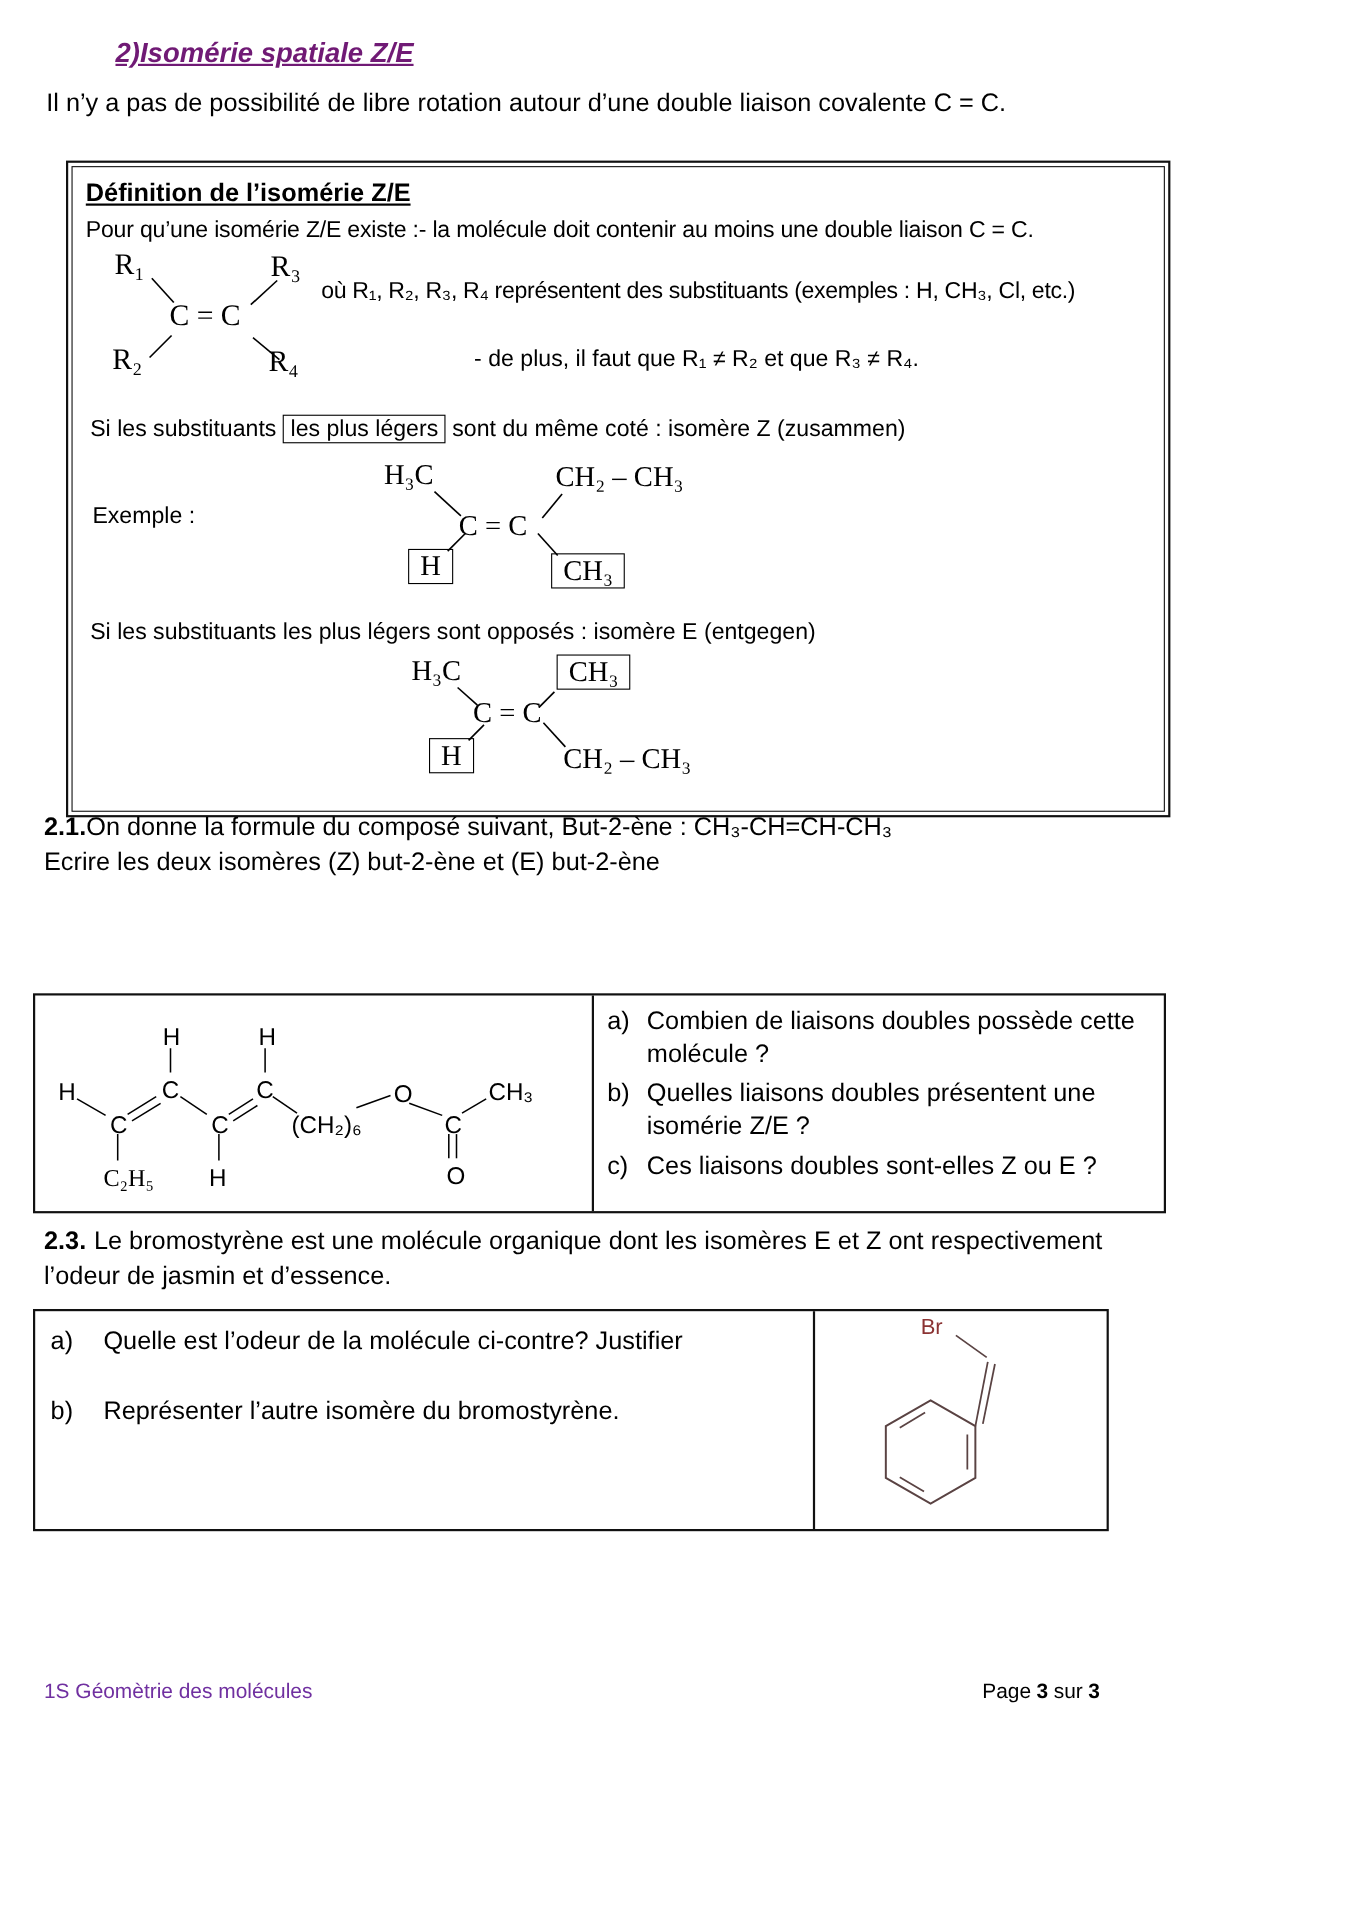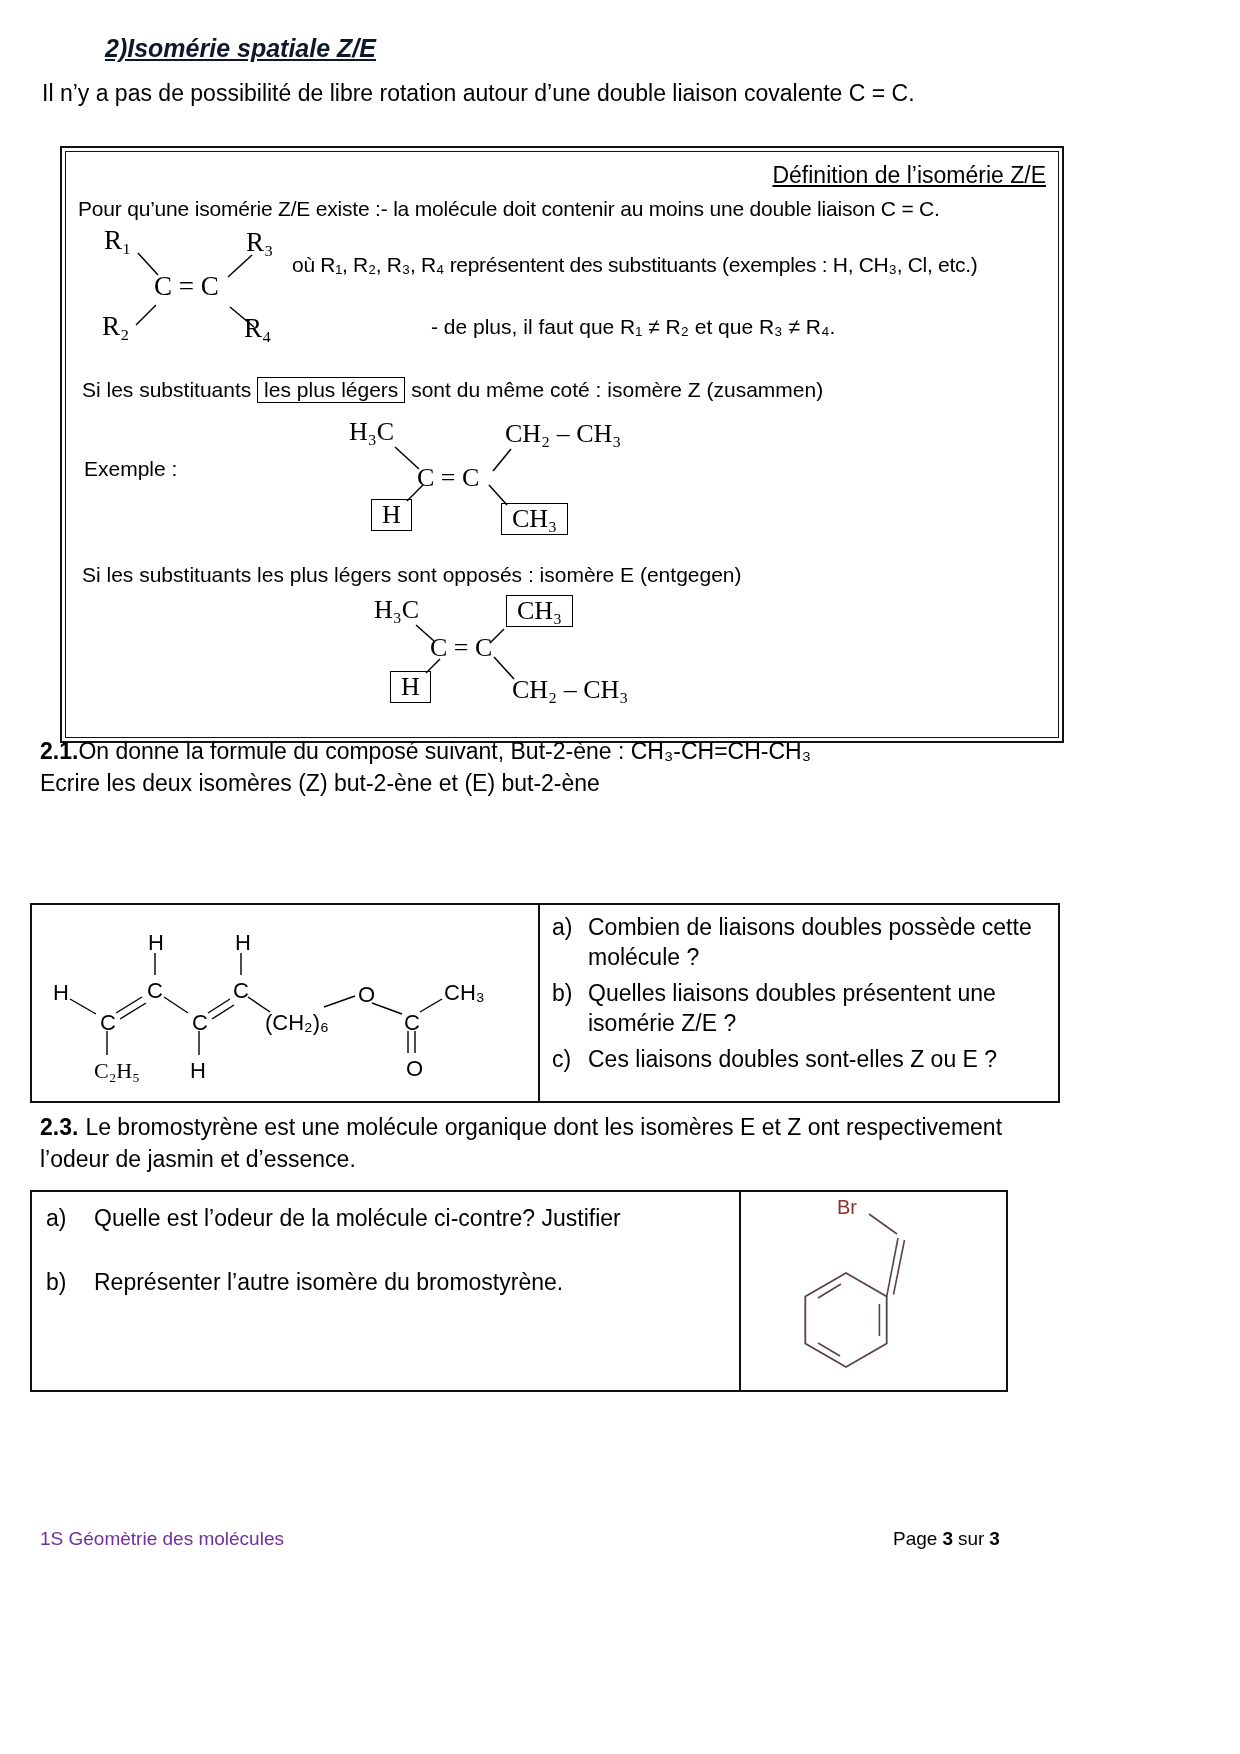--- a/index.html
+++ b/index.html
@@ -2,27 +2,27 @@
 <html><head>
 <meta charset="utf-8">
 <style>
   * { margin:0; padding:0; box-sizing:border-box; }
   html,body { background:#ffffff; }
   body { width:1240px; height:1754px; font-family:"Liberation Sans", sans-serif; color:#000; }
   .page { position:relative; width:1240px; height:1754px; background:#fff; overflow:hidden; }
   .abs { position:absolute; }
 
   .doc-title { left:105px; top:34px; font-size:25px; font-weight:bold; font-style:italic;
-               text-decoration:underline; color:#0f172a; }
+               text-decoration:underline; color:#701a75; }
   .intro { left:42px; top:78px; width:1090px; font-size:23px; line-height:1.38; }
 
   
   .defbox-outer { left:60px; top:146px; width:1004px; border:2px solid #111; padding:3px; background:#fff; }
   .defbox-inner { border:1px solid #111; padding:8px 12px 10px 12px; font-size:21px; }
-  .def-title { text-align:right; font-weight:normal; text-decoration:underline; font-size:23px; margin-top:2px; }
+  .def-title { text-align:left; font-weight:bold; text-decoration:underline; font-size:23px; margin-top:2px; }
   .def-p1 { margin-top:8px; letter-spacing:-0.2px; }
   .struct-row { position:relative; height:142px; margin-top:4px; }
   .gen-struct { position:absolute; left:16px; top:0; width:250px; height:130px;
                 font-family:"Liberation Serif", serif; font-size:27px; }
   .gen-struct .lbl { position:absolute; }
   .def-note { position:absolute; left:214px; top:28px; white-space:nowrap; letter-spacing:-0.3px; }
   .def-cond2 { position:absolute; left:353px; top:90px; }
   .z-rule { margin-top:10px; margin-left:4px; }
   .boxed-words { border:1.5px solid #000; padding:0 6px; display:inline-block; }
   .example-row { position:relative; height:150px; margin-top:8px; }

